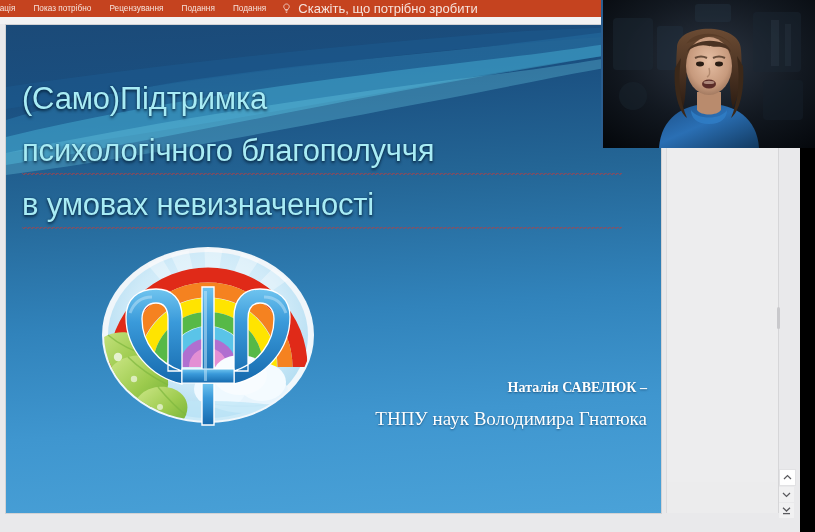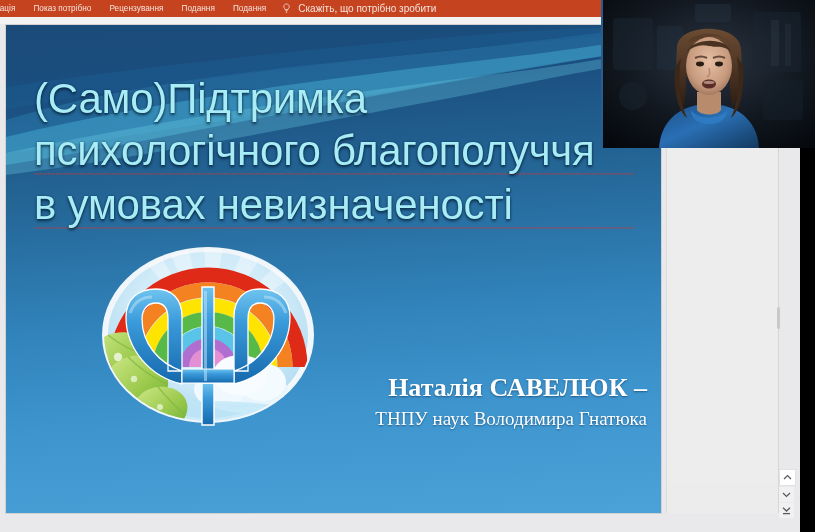--- a/index.html
+++ b/index.html
@@ -19,21 +19,21 @@
     color:#f6e3dc;font-size:8.2px;letter-spacing:.05px;
     white-space:nowrap;padding:0 9px;line-height:17px;
     cursor:default;
   }
   .ribbon-tab:first-child{padding-left:0;margin-left:-6px;}
   #tellme-wrap{display:flex;align-items:center;padding-left:6px;}
   #bulb{
     width:11px;height:11px;position:relative;margin-right:6px;flex:none;
   }
   #bulb svg{display:block;}
-  #tellme-text{color:#f6e3dc;font-size:10px;white-space:nowrap;}
+  #tellme-text{color:#f6e3dc;font-size:13px;white-space:nowrap;}
 
   
   #app-canvas{
     position:absolute;left:0;top:17px;width:800px;height:515px;
     background:#e9e9eb;
   }
   #canvas-top-strip{
     position:absolute;left:0;top:0;width:800px;height:7px;background:#f2f2f3;
   }
 
@@ -43,23 +43,23 @@
     overflow:hidden;
     background:linear-gradient(176deg,
       #1b4a78 0%, #1a4f80 14%, #246696 34%,
       #3183bb 58%, #3f96cf 78%, #4aa2d8 100%);
     box-shadow:0 0 0 1px #d2d2d4;
   }
   #wave-layer{position:absolute;left:0;top:0;width:100%;height:190px;overflow:hidden;}
 
   
   #slide-title{
-    position:absolute;left:28px;top:52px;width:600px;
+    position:absolute;left:16px;top:52px;width:600px;
     color:#a8ecf5;
-    font-size:42px;line-height:44px;font-weight:400;
+    font-size:31px;line-height:44px;font-weight:400;
     letter-spacing:-.2px;
     text-shadow:0 2px 3px rgba(0,25,45,.75), 0 0 2px rgba(0,30,60,.5);
   }
   #slide-title .tl{display:block;white-space:nowrap;}
   .sq{
     background-image:repeating-linear-gradient(135deg,
       rgba(190,60,60,.55) 0 1px, rgba(0,0,0,0) 1px 2px);
     background-repeat:repeat-x;background-size:4px 2px;
     background-position:0 100%;
     padding-bottom:2px;
@@ -73,21 +73,21 @@
   #logo svg{display:block;width:228px;height:200px;}
 
   
   #author{
     position:absolute;right:14px;top:348px;width:540px;
     text-align:right;color:#ffffff;
     font-family:"Liberation Serif", serif;
     text-shadow:0 1px 2px rgba(0,40,75,.55);
   }
   #author .ln{display:block;white-space:nowrap;}
-  #author .name{font-weight:bold;font-size:26px;line-height:30px;}
+  #author .name{font-weight:bold;font-size:14px;line-height:30px;}
   #author .deg{font-size:19px;line-height:31px;}
 
   
   #right-panel{
     position:absolute;left:666px;top:25px;width:112px;height:471px;
     background:#ececed;border-left:1px solid #dcdcde;
   }
   #panel-sheet{
     position:absolute;left:0;top:0;width:112px;height:440px;
     background:#ededee;

